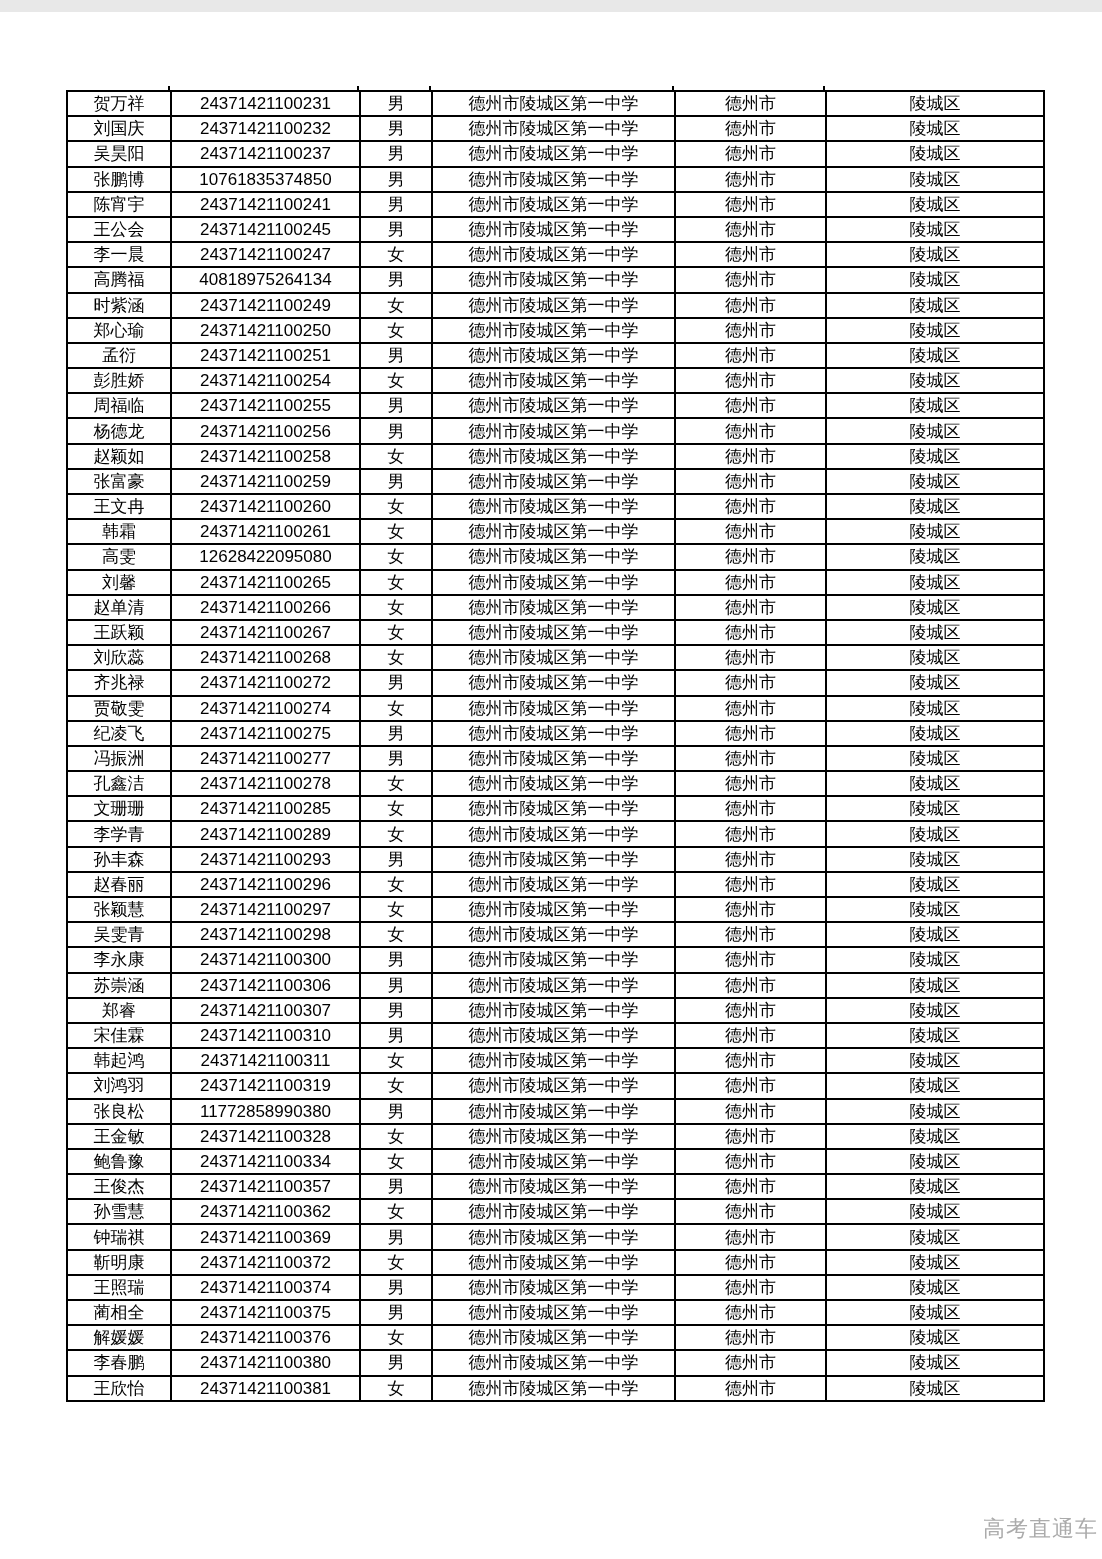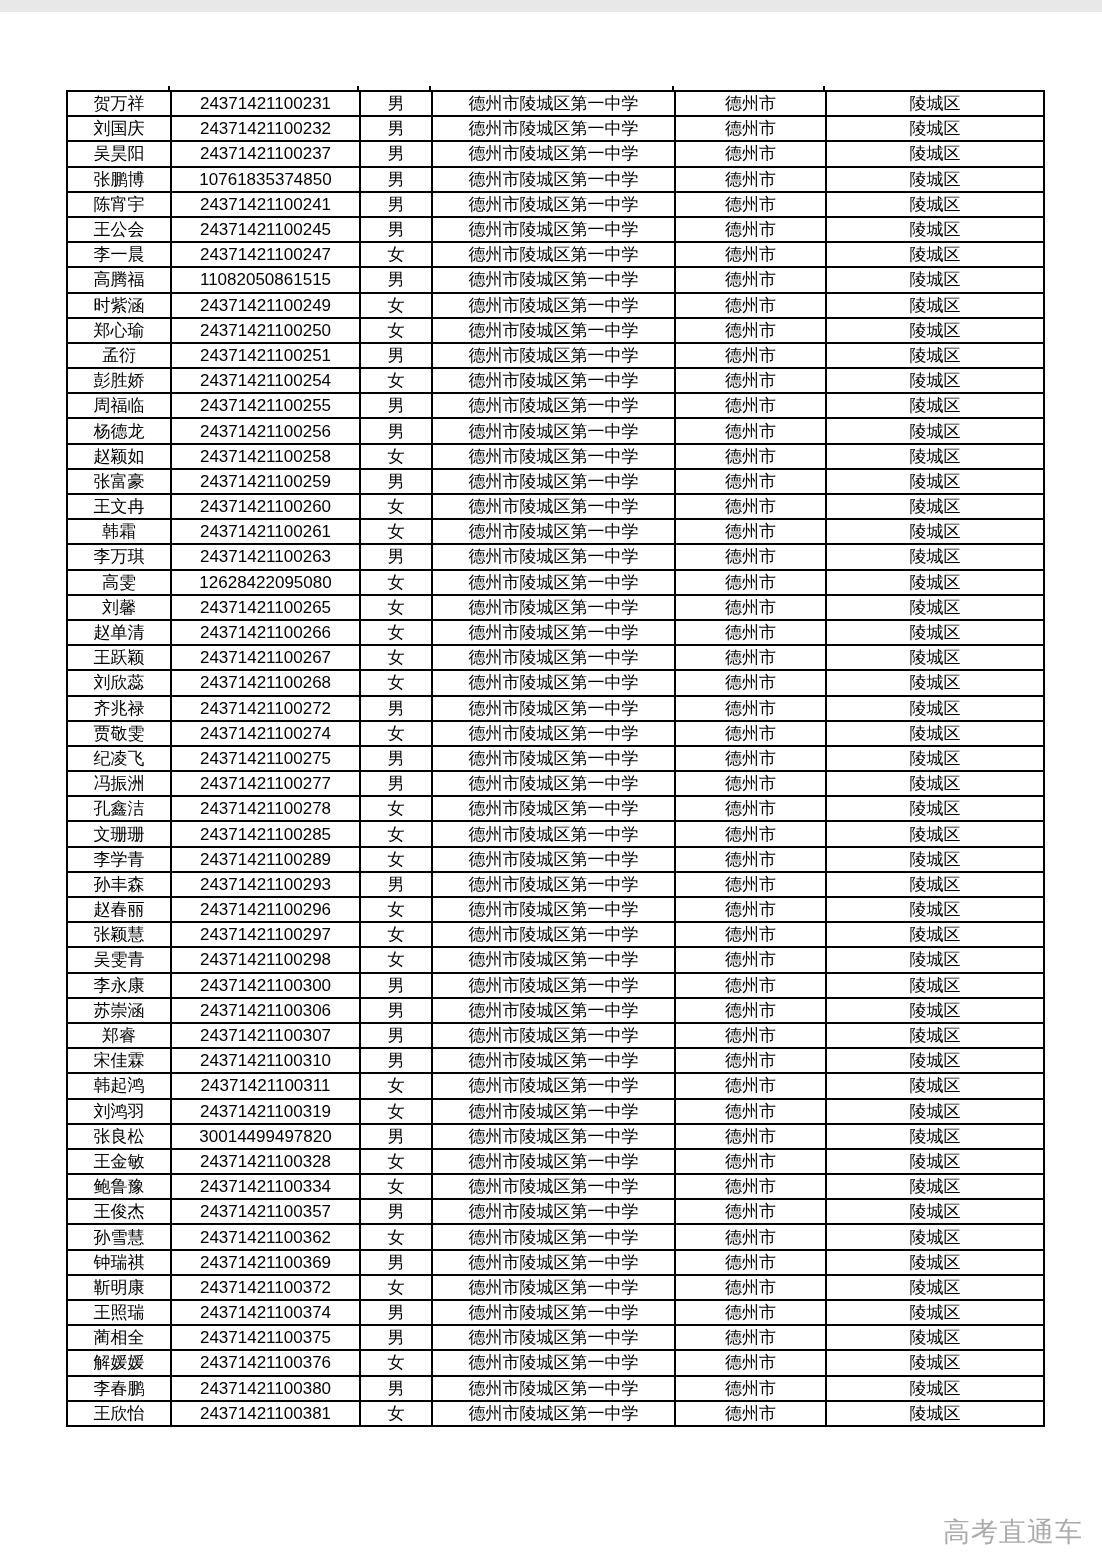--- a/index.html
+++ b/index.html
@@ -36,22 +36,22 @@
   .stub {
     position: absolute;
     top: 74px;
     width: 2px;
     height: 5px;
     background: #000000;
   }
   .watermark {
     position: absolute;
     top: 1502px;
-    right: 19px;
-    font-size: 27px;
+    right: 4px;
+    font-size: 22px;
     letter-spacing: 1px;
     color: #ababab;
   }
 </style>
 </head>
 <body>
 
 <div class="page">
 
   <div class="stub" style="left:168px"></div>
@@ -121,21 +121,21 @@
         <tr>
           <td class="c-name">李一晨</td>
           <td class="c-exam-id">24371421100247</td>
           <td class="c-gender">女</td>
           <td class="c-school">德州市陵城区第一中学</td>
           <td class="c-city">德州市</td>
           <td class="c-district">陵城区</td>
         </tr>
         <tr>
           <td class="c-name">高腾福</td>
-          <td class="c-exam-id">11082050861515</td>
+          <td class="c-exam-id">40818975264134</td>
           <td class="c-gender">男</td>
           <td class="c-school">德州市陵城区第一中学</td>
           <td class="c-city">德州市</td>
           <td class="c-district">陵城区</td>
         </tr>
         <tr>
           <td class="c-name">时紫涵</td>
           <td class="c-exam-id">24371421100249</td>
           <td class="c-gender">女</td>
           <td class="c-school">德州市陵城区第一中学</td>
@@ -208,28 +208,20 @@
         </tr>
         <tr>
           <td class="c-name">韩霜</td>
           <td class="c-exam-id">24371421100261</td>
           <td class="c-gender">女</td>
           <td class="c-school">德州市陵城区第一中学</td>
           <td class="c-city">德州市</td>
           <td class="c-district">陵城区</td>
         </tr>
         <tr>
-          <td class="c-name">李万琪</td>
-          <td class="c-exam-id">24371421100263</td>
-          <td class="c-gender">男</td>
-          <td class="c-school">德州市陵城区第一中学</td>
-          <td class="c-city">德州市</td>
-          <td class="c-district">陵城区</td>
-        </tr>
-        <tr>
           <td class="c-name">高雯</td>
           <td class="c-exam-id">12628422095080</td>
           <td class="c-gender">女</td>
           <td class="c-school">德州市陵城区第一中学</td>
           <td class="c-city">德州市</td>
           <td class="c-district">陵城区</td>
         </tr>
         <tr>
           <td class="c-name">刘馨</td>
           <td class="c-exam-id">24371421100265</td>
@@ -393,21 +385,21 @@
         <tr>
           <td class="c-name">刘鸿羽</td>
           <td class="c-exam-id">24371421100319</td>
           <td class="c-gender">女</td>
           <td class="c-school">德州市陵城区第一中学</td>
           <td class="c-city">德州市</td>
           <td class="c-district">陵城区</td>
         </tr>
         <tr>
           <td class="c-name">张良松</td>
-          <td class="c-exam-id">30014499497820</td>
+          <td class="c-exam-id">11772858990380</td>
           <td class="c-gender">男</td>
           <td class="c-school">德州市陵城区第一中学</td>
           <td class="c-city">德州市</td>
           <td class="c-district">陵城区</td>
         </tr>
         <tr>
           <td class="c-name">王金敏</td>
           <td class="c-exam-id">24371421100328</td>
           <td class="c-gender">女</td>
           <td class="c-school">德州市陵城区第一中学</td>

